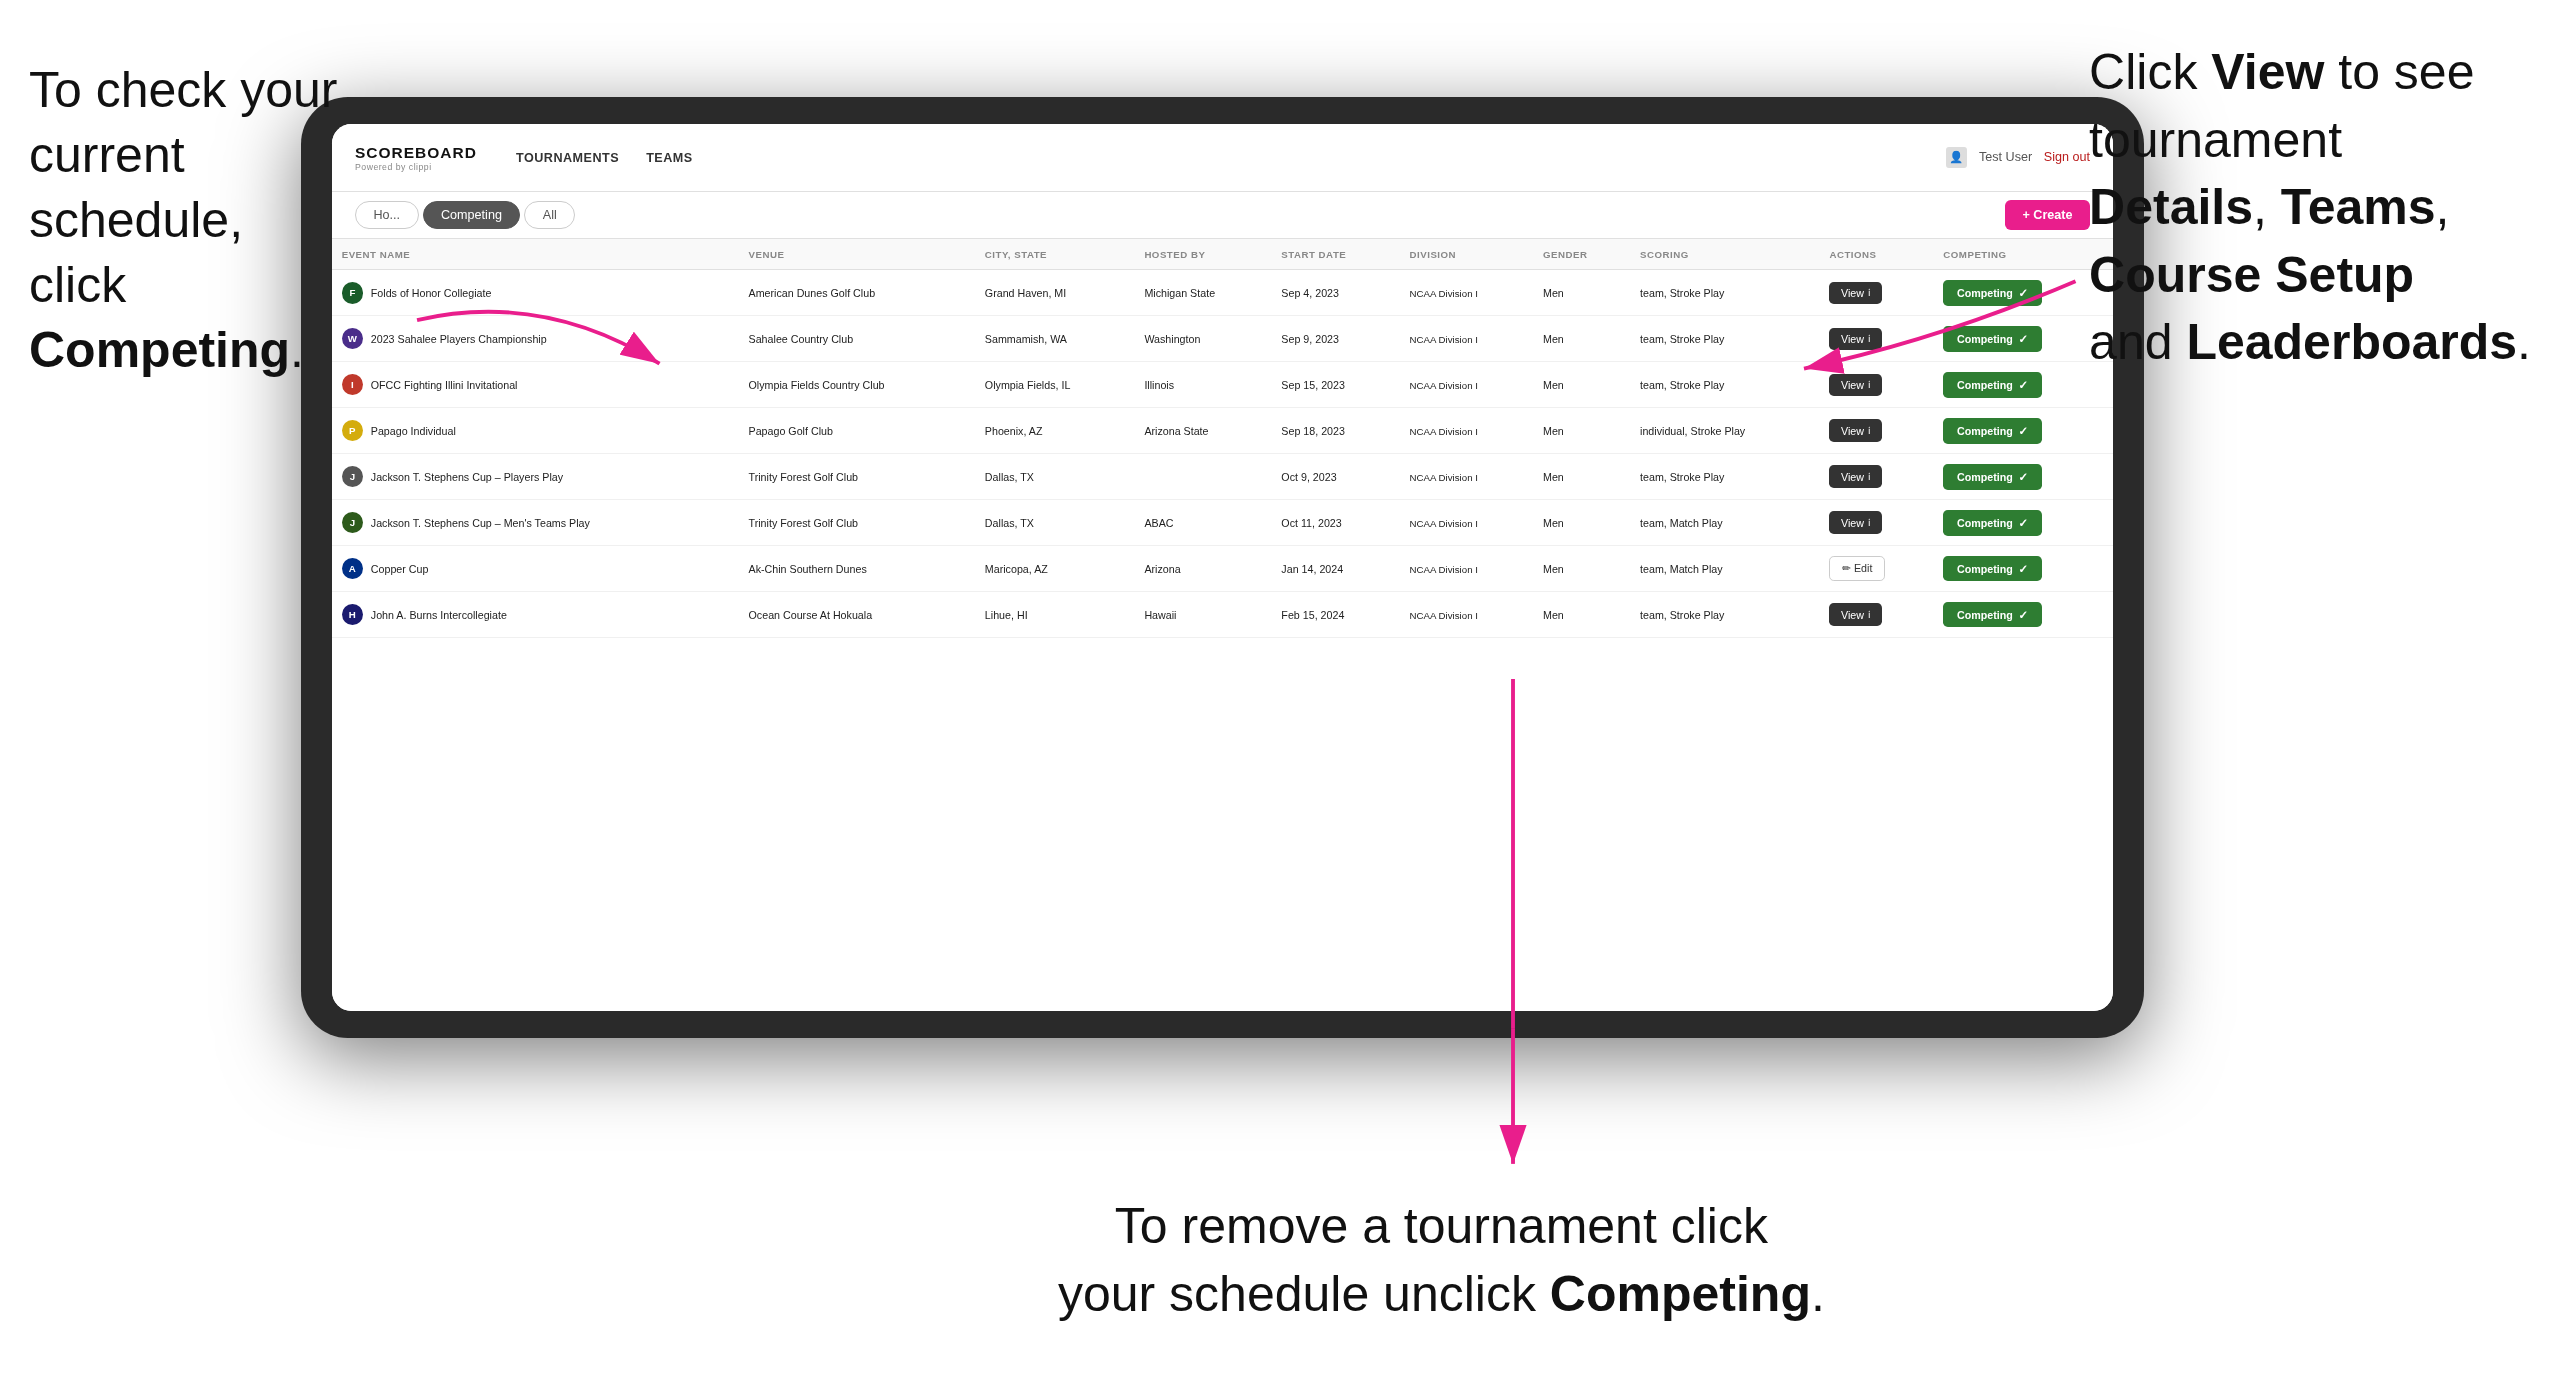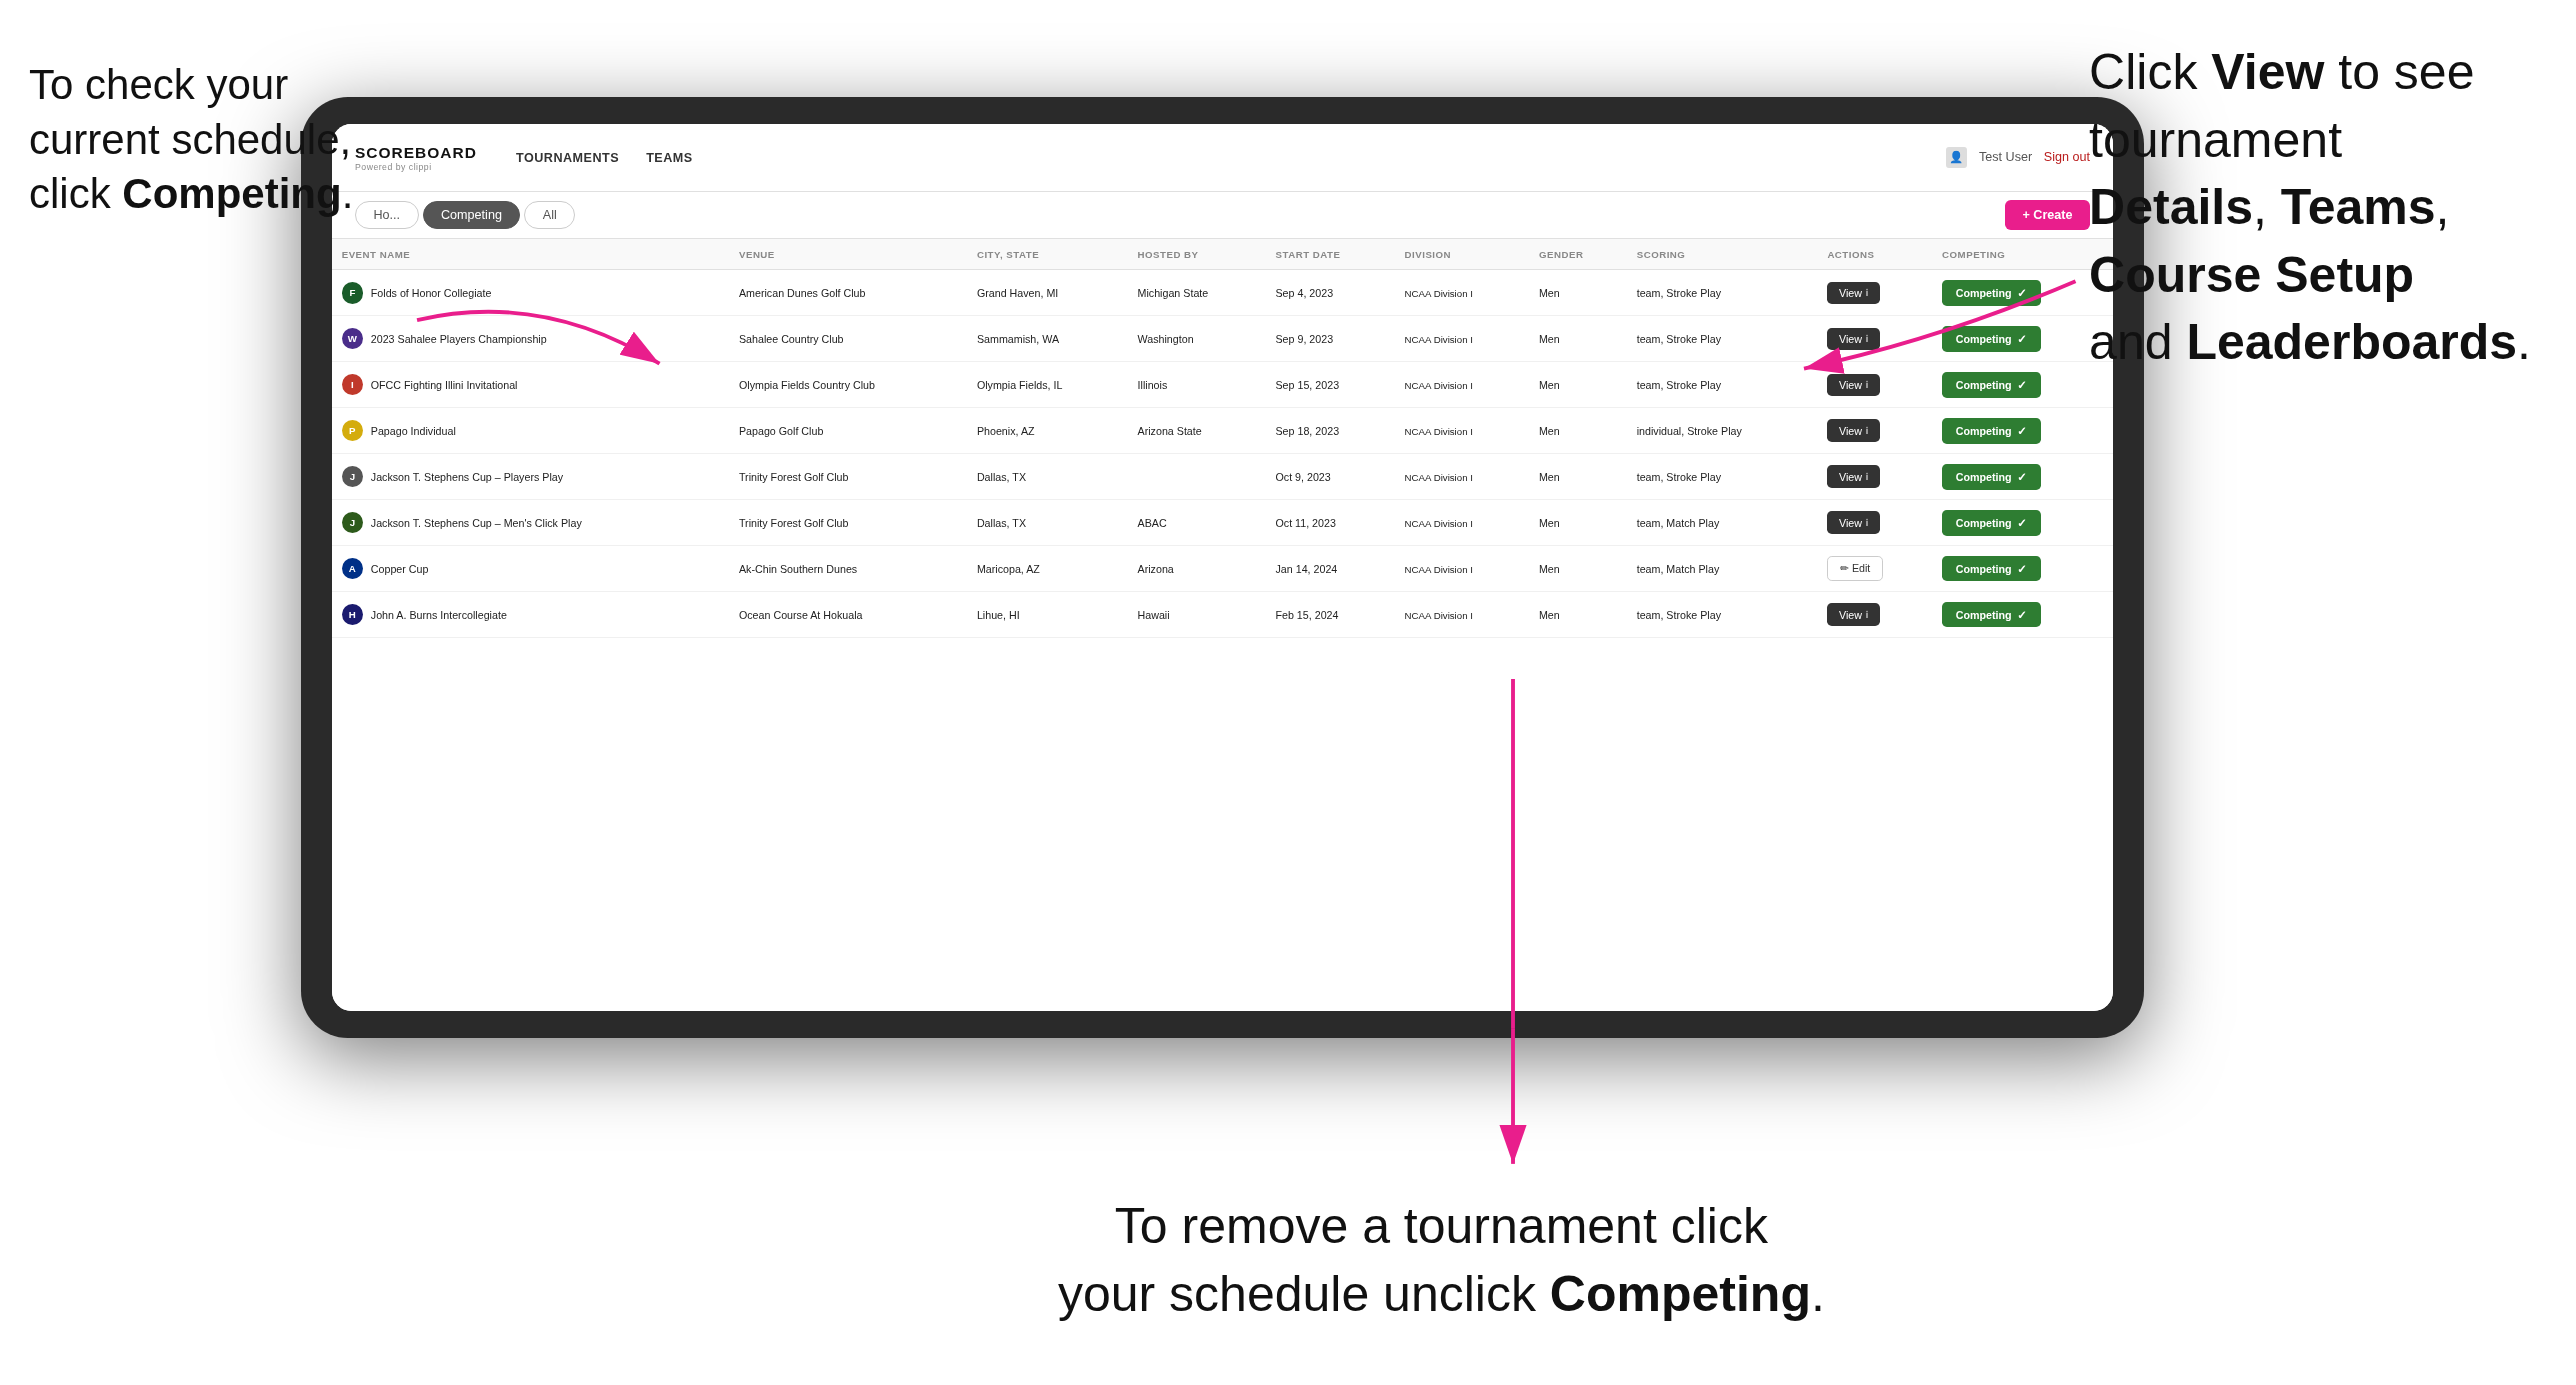--- a/index.html
+++ b/index.html
@@ -10,21 +10,21 @@
       height: 1386px;
       position: relative;
       overflow: hidden;
     }
 
     
     .annotation-top-left {
       position: absolute;
       top: 58px;
       left: 29px;
-      font-size: 42px;
+      font-size: 50px;
       line-height: 1.3;
       color: #111;
       max-width: 369px;
     }
     .annotation-top-right {
       position: absolute;
       top: 39px;
       right: 45px;
       font-size: 50px;
       line-height: 1.35;
@@ -417,21 +417,21 @@
                 <button class="view-btn">View <span style="font-size:9.7px;">ℹ</span></button>
               </td>
               <td class="competing-cell">
                 <button class="competing-btn">Competing <span class="check-mark">✓</span></button>
               </td>
             </tr>
             <tr>
               <td>
       <div class="event-name-cell">
         <div class="team-logo" style="background:#2d5a1b; color:#fff;">J</div>
-        <span>Jackson T. Stephens Cup – Men's Click Play</span>
+        <span>Jackson T. Stephens Cup – Men's Teams Play</span>
       </div>
               </td>
               <td>Trinity Forest Golf Club</td>
               <td>Dallas, TX</td>
               <td>ABAC</td>
               <td>Oct 11, 2023</td>
               <td><span style="font-size:9.7px;">NCAA Division I</span></td>
               <td>Men</td>
               <td>team, Match Play</td>
               <td class="actions-cell">

